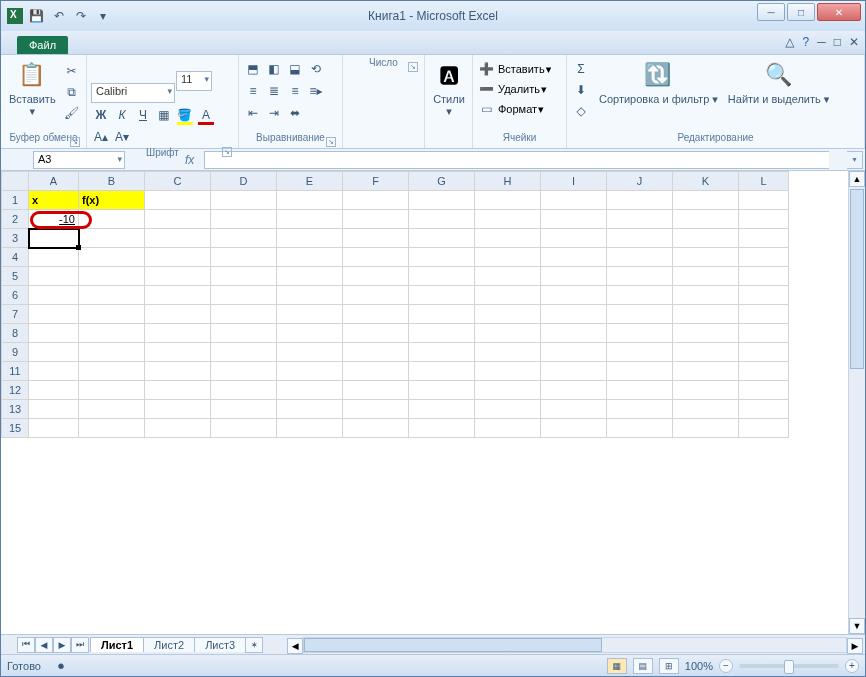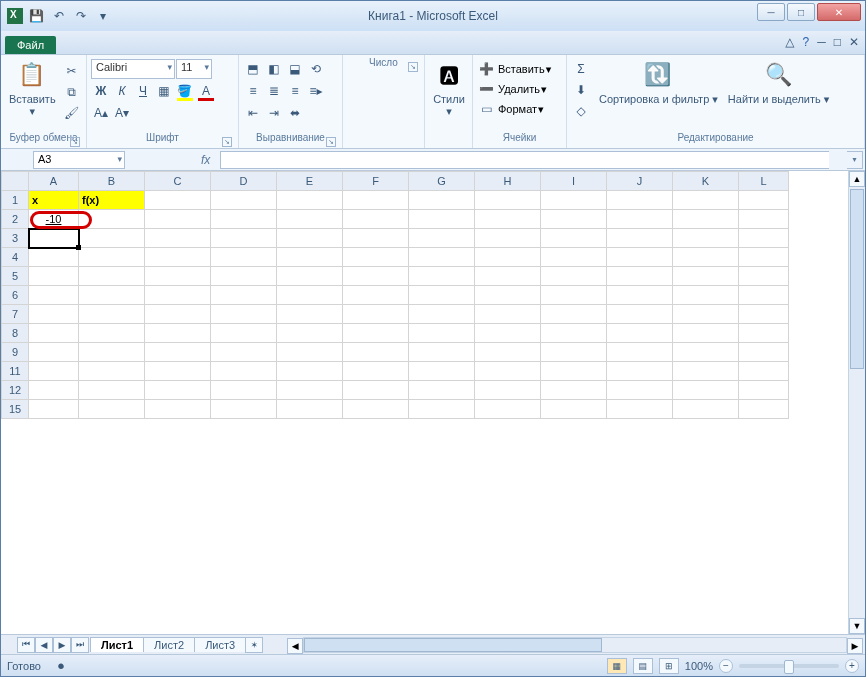--- a/index.html
+++ b/index.html
@@ -11,21 +11,21 @@
 .titlebar .excel-icon { width: 16px; height: 16px; margin: 0 6px; background:#217346; display:inline-block; position:relative; }
 .titlebar .excel-icon::after{content:"X";color:#fff;font-size:10px;font-weight:bold;position:absolute;left:3px;top:1px;}
 .qat { display:flex; gap:6px; align-items:center; }
 .qat-btn { width:16px; height:16px; display:flex; align-items:center; justify-content:center; font-size:12px; color:#3b5a7a; cursor:pointer;}
 .title-text { position:absolute; left:50%; transform:translateX(-50%); color:#3b5a7a; }
 .win-controls { position:absolute; right:4px; top:2px; display:flex; gap:2px; }
 .win-btn { width:28px; height:18px; border:1px solid #8aa7c6; background:linear-gradient(#f5f9fd,#d7e6f5); border-radius:2px; display:flex; align-items:center; justify-content:center; font-size:10px; color:#3b5a7a; cursor:pointer; }
 .win-btn.close { background:linear-gradient(#f3a3a3,#d46a6a); color:#fff; border-color:#b34c4c; width:44px;}
 
 
-.tabs-row { height:24px; background:linear-gradient(#e6eef9,#cfe0f2); display:flex; align-items:flex-end; font-size:11px; padding-left:4px; position:relative; border-bottom:1px solid #b8c9dc;text-align:center;}
+.tabs-row { height:24px; background:linear-gradient(#e6eef9,#cfe0f2); display:flex; align-items:flex-end; font-size:11px; padding-left:16px; position:relative; border-bottom:1px solid #b8c9dc;text-align:center;}
 .file-tab { background:#19754f; color:#fff; padding:3px 12px; border-radius:2px 2px 0 0; margin-right:2px; cursor:pointer;}
 .r-tab { padding:4px 8px 3px; color:#3b5a7a; cursor:pointer; border:1px solid transparent; border-bottom:none;}
 .r-tab.active { background:#f4f9fe; border-color:#b8c9dc; border-bottom:1px solid #f4f9fe; margin-bottom:-1px; color:#3b5a7a;}
 .tabs-right { position:absolute; right:6px; top:4px; display:flex; gap:8px; font-size:12px; color:#3b5a7a;}
 .tabs-right span{cursor:pointer;}
 
 
 .ribbon { height:94px; background:#f4f9fe; border-bottom:1px solid #b8c9dc; display:flex; font-size:11px; }
 .rgroup { border-right:1px solid #d3dfec; padding:2px 4px 0; display:flex; flex-direction:column; }
 .rgroup-body { flex:1; display:flex; align-items:flex-start; gap:2px; }
@@ -37,36 +37,36 @@
 .stack { display:flex; flex-direction:column; gap:1px;}
 .smallbtn { width:20px; height:20px; display:flex; align-items:center; justify-content:center; font-size:12px; cursor:pointer; border-radius:2px; color:#3b5a7a;}
 .row-tools{display:flex; gap:1px; align-items:center;}
 .combo { height:20px; border:1px solid #abc0d7; background:#fff; font-size:11px; padding:1px 14px 1px 4px; position:relative; color:#333; cursor:pointer;}
 .combo::after{content:"▾"; position:absolute; right:2px; top:2px; font-size:9px; color:#5a7a9c;}
 
 
 .formula-bar { height:22px; border-bottom:1px solid #b8c9dc; background:#eef4fb; display:flex; align-items:center; font-size:11px;}
 .name-box { width:92px; height:18px; margin-left:32px; border:1px solid #abc0d7; background:#fff; padding:1px 4px; position:relative;}
 .name-box::after{content:"▾"; position:absolute; right:2px; top:2px; font-size:9px; color:#5a7a9c;}
-.fx-icon { margin:0 10px 0 76px; font-style:italic; color:#5a7a9c; font-size:12px;}
+.fx-icon { margin:0 10px 0 60px; font-style:italic; color:#5a7a9c; font-size:12px;}
 .formula-input { flex:1; height:18px; border:1px solid #abc0d7; border-right:none; background:#fff; margin-right:18px;}
 .fb-expand{width:16px;height:18px; border:1px solid #abc0d7; border-left:none; margin-right:2px; display:flex;align-items:center;justify-content:center;font-size:8px;color:#5a7a9c;cursor:pointer;}
 
 
 .grid-wrap { flex:1; display:flex; flex-direction:column; background:#fff; position:relative;}
 .grid { flex:1; overflow:hidden; position:relative; }
 table.sheet { border-collapse:collapse; table-layout:fixed; }
 .sheet th, .sheet td { border:1px solid #d4d4d4; font-size:11px; padding:0; }
 .sheet th { background:#e6edf6; color:#3b5a7a; font-weight:normal; text-align:center; }
 .colhdr th { height:19px; }
 .rowhdr { width:27px; text-align:center; }
 .sheet td { height:19px; background:#fff; }
 .corner { width:27px; background:#e6edf6;}
 td.cell { padding:0 3px; text-align:left; vertical-align:middle; color:#000;}
-td.cell.right{text-align:center;text-decoration:underline;}
+td.cell.right{text-align:right;text-decoration:underline;}
 .hl-yellow{background:#ffff00 !important; font-weight:bold;}
 .selected-cell{outline:2px solid #000; outline-offset:-1px; position:relative;}
 .selected-cell::after{content:"";position:absolute;right:-3px;bottom:-3px;width:5px;height:5px;background:#000;}
 .annot{position:absolute; border:3px solid #d40000; border-radius:10px; pointer-events:none;}
 
 
 .sheet-tabs-row { height:20px; background:#e6edf6; border-top:1px solid #b8c9dc; display:flex; align-items:center; font-size:11px; position:relative;}
 .nav-btns{display:flex; margin-left:16px;}
 .nav-btn{width:18px;height:16px;border:1px solid #abc0d7;background:#f4f9fe;display:flex;align-items:center;justify-content:center;font-size:9px;color:#3b5a7a;cursor:pointer;}
 .sheet-tab{padding:1px 10px; background:#f4f9fe; border:1px solid #abc0d7; border-bottom:none; margin-left:-1px; cursor:pointer; color:#3b5a7a;}
@@ -134,21 +134,21 @@
           <div class="smallbtn">⧉</div>
           <div class="smallbtn">🖌</div>
         </div>
       </div>
       <div class="rgroup-label"><span>Буфер обмена</span><span class="launcher">↘</span></div>
     </div>
 
     <div class="rgroup" style="width:152px;">
       <div class="rgroup-body" style="flex-direction:column;gap:2px;padding-top:2px;">
         <div class="row-tools">
-          <div class="combo" style="width:84px;">Calibri</div>
+          <div class="combo" style="width:84px;margin-top:24px;">Calibri</div>
           <div class="combo" style="width:36px;">11</div>
         </div>
         <div class="row-tools">
           <div class="smallbtn" style="font-weight:bold;">Ж</div>
           <div class="smallbtn" style="font-style:italic;">К</div>
           <div class="smallbtn" style="text-decoration:underline;">Ч</div>
           <div class="smallbtn">▦</div>
           <div class="smallbtn" style="position:relative;">🪣<span style="position:absolute;bottom:0;left:2px;right:2px;height:3px;background:#ffff00;"></span></div>
           <div class="smallbtn" style="position:relative;">A<span style="position:absolute;bottom:0;left:2px;right:2px;height:3px;background:#d40000;"></span></div>
         </div>
@@ -426,20 +426,35 @@
               <td class="cell"></td>
               <td class="cell"></td>
               <td class="cell"></td>
               <td class="cell"></td>
               <td class="cell"></td>
               <td class="cell"></td>
               <td class="cell"></td>
               <td class="cell"></td>
             </tr>
             <tr>
+              <th class="rowhdr">13</th>
+              <td class="cell"></td>
+              <td class="cell"></td>
+              <td class="cell"></td>
+              <td class="cell"></td>
+              <td class="cell"></td>
+              <td class="cell"></td>
+              <td class="cell"></td>
+              <td class="cell"></td>
+              <td class="cell"></td>
+              <td class="cell"></td>
+              <td class="cell"></td>
+              <td class="cell"></td>
+            </tr>
+            <tr>
               <th class="rowhdr">15</th>
               <td class="cell"></td>
               <td class="cell"></td>
               <td class="cell"></td>
               <td class="cell"></td>
               <td class="cell"></td>
               <td class="cell"></td>
               <td class="cell"></td>
               <td class="cell"></td>
               <td class="cell"></td>

